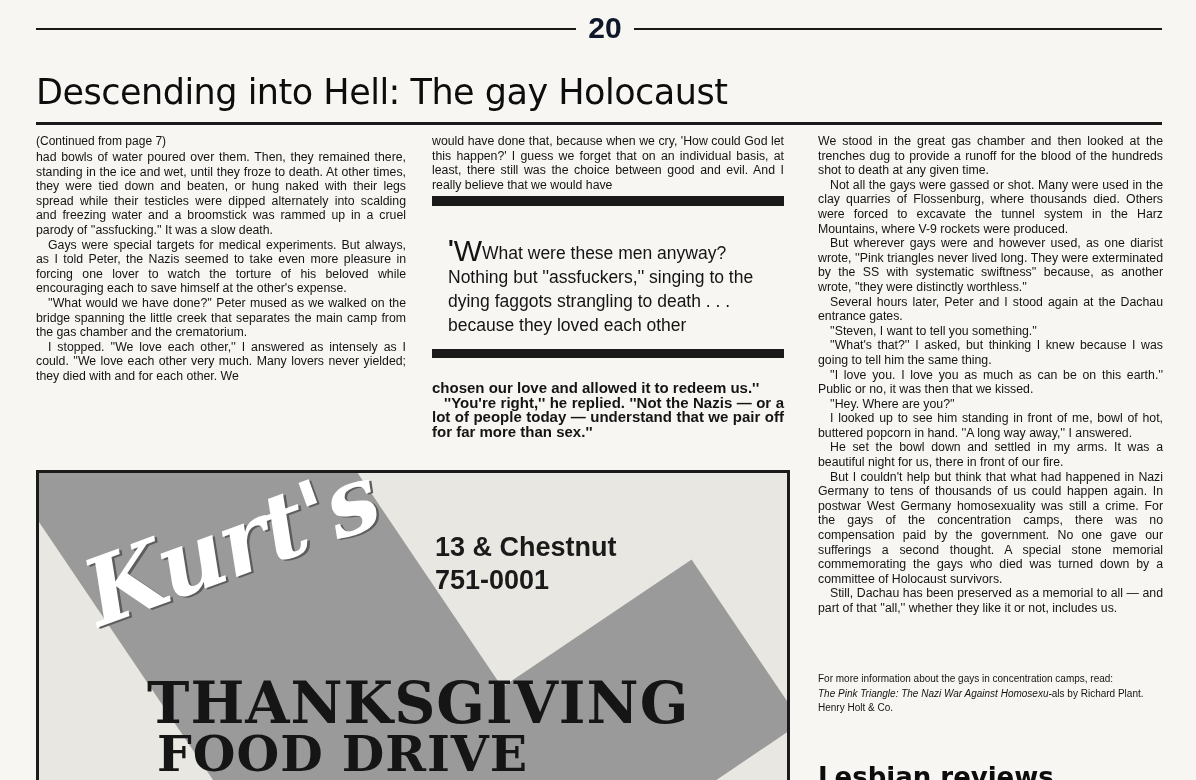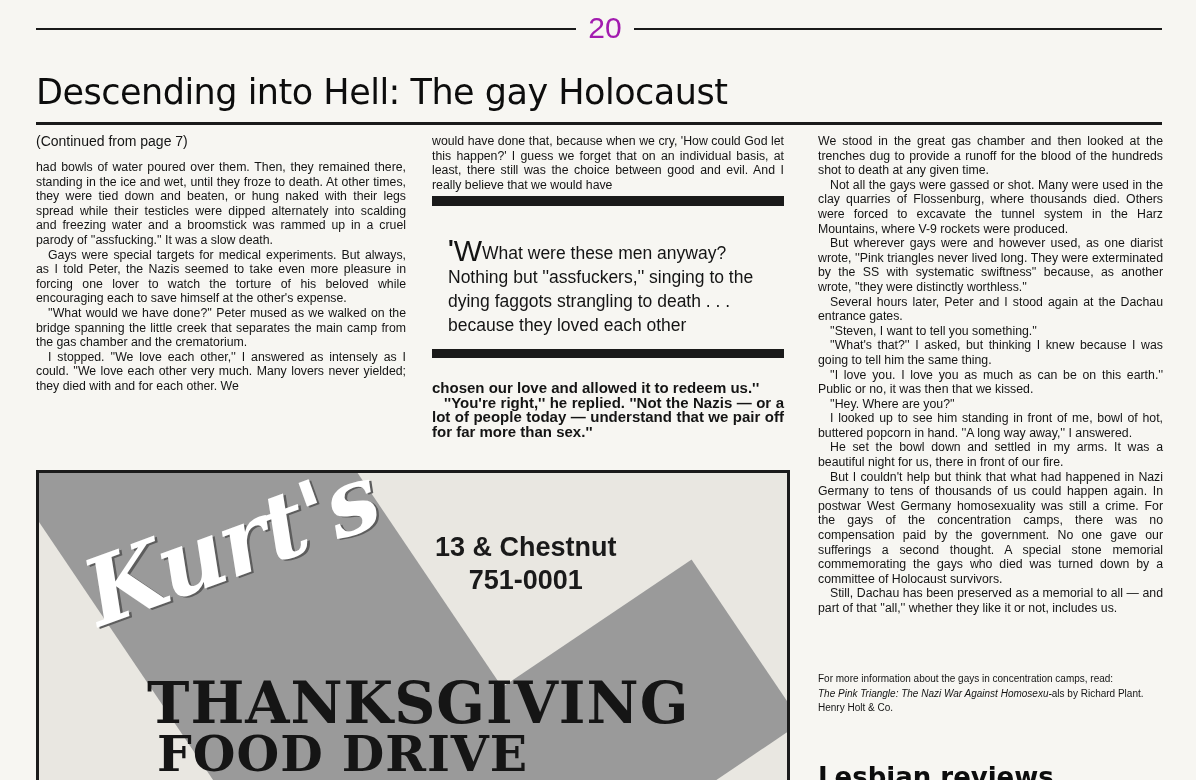--- a/index.html
+++ b/index.html
@@ -32,25 +32,25 @@
   }
   .page-number {
     position: absolute;
     top: 10px;
     left: 576px;
     width: 58px;
     height: 36px;
     background: #f7f6f2;
     text-align: center;
     font-family: "Liberation Sans", sans-serif;
-    font-weight: normal;
+    font-weight: bold;
     font-size: 30px;
     line-height: 36px;
     letter-spacing: 0px;
-    color: #a21caf;
+    color: #0f172a;
   }
 
   .headline {
     position: absolute;
     top: 72px;
     left: 36px;
     width: 1010px;
     font-family: "DejaVu Sans", sans-serif;
     font-weight: normal;
     font-size: 35px;
@@ -82,23 +82,23 @@
     text-indent: 12px;
   }
   .col p.noindent {
     text-indent: 0;
   }
   .col-1 { left: 36px; width: 370px; }
   .col-2 { left: 432px; width: 352px; }
   .col-3 { left: 818px; width: 345px; }
 
   .continued {
-    font-size: 14px;
+    font-size: 12px;
     line-height: 15px;
-    margin-bottom: 11px;
+    margin-bottom: 1px;
   }
 
   
   .pullquote-wrap {
     position: absolute;
     left: 432px;
     top: 196px;
     width: 352px;
   }
   .pq-rule-top {
@@ -214,21 +214,20 @@
   }
   .ad-address {
     position: absolute;
     left: 396px;
     top: 58px;
     font-family: "Liberation Sans", sans-serif;
     font-weight: bold;
     font-size: 27px;
     line-height: 33px;
     color: #1a1a1a;
-    text-align: center;
   }
   .ad-drive-1 {
     position: absolute;
     left: 108px;
     top: 196px;
     font-family: "DejaVu Serif", serif;
     font-weight: bold;
     font-size: 57px;
     letter-spacing: 1px;
     color: #151515;

